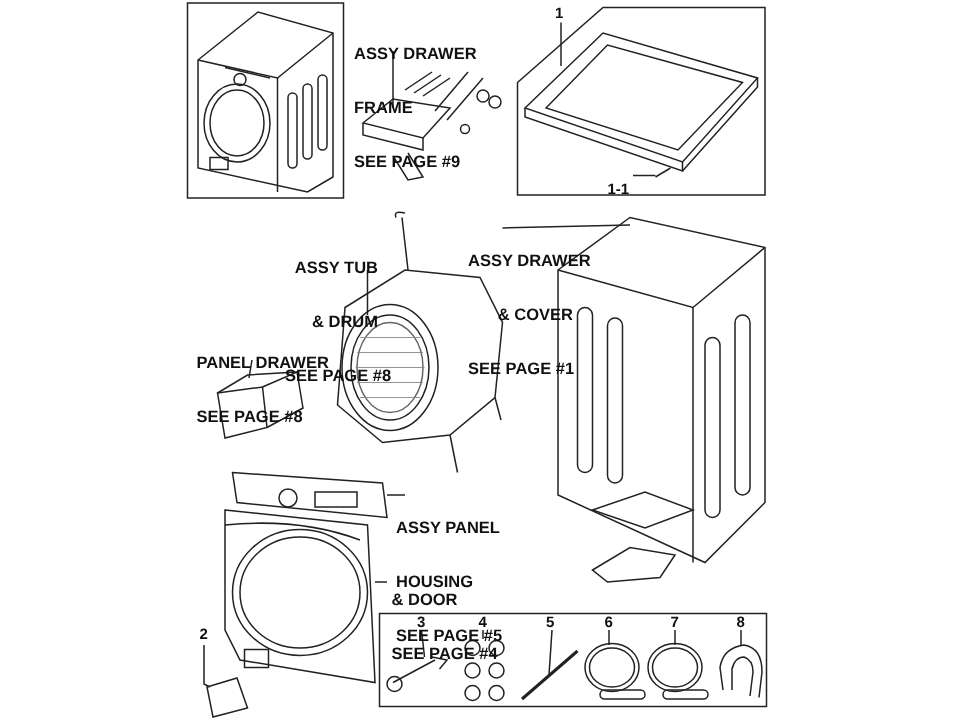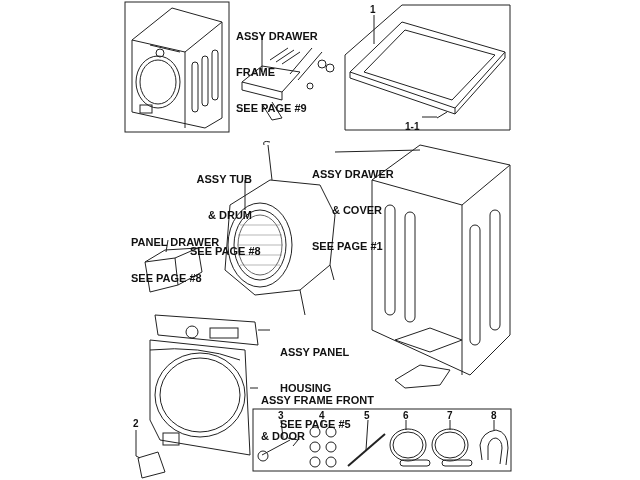--- a/index.html
+++ b/index.html
@@ -171,29 +171,29 @@
   <div>ASSY DRAWER</div>
   <div>&amp; COVER</div>
   <div>SEE PAGE #1</div>
 </div>
 
 <div class="lbl" style="left:131px;top:212px;">
   <div>PANEL DRAWER</div>
   <div>SEE PAGE #8</div>
 </div>
 
-<div class="lbl" style="left:280px;top:322px;">
+<div class="lbl" style="left:264px;top:322px;">
   <div>ASSY PANEL</div>
   <div>HOUSING</div>
   <div>SEE PAGE #5</div>
 </div>
 
 <div class="lbl" style="left:261px;top:370px;">
-  <div>ASSY FRAME FRONT</div>
   <div>&amp; DOOR</div>
+  <div>SEE PAGE #4</div>
 </div>
 
 <div class="num" style="left:370px;top:4px;">1</div>
 <div class="num" style="left:405px;top:121px;">1-1</div>
 <div class="num" style="left:133px;top:418px;">2</div>
 <div class="num" style="left:278px;top:410px;">3</div>
 <div class="num" style="left:319px;top:410px;">4</div>
 <div class="num" style="left:364px;top:410px;">5</div>
 <div class="num" style="left:403px;top:410px;">6</div>
 <div class="num" style="left:447px;top:410px;">7</div>

